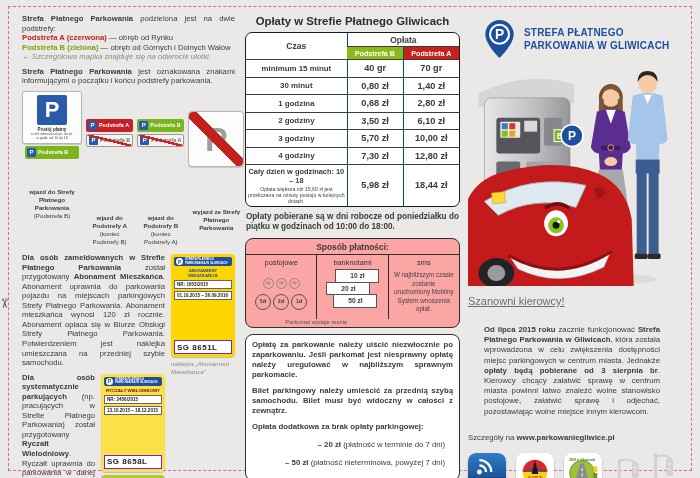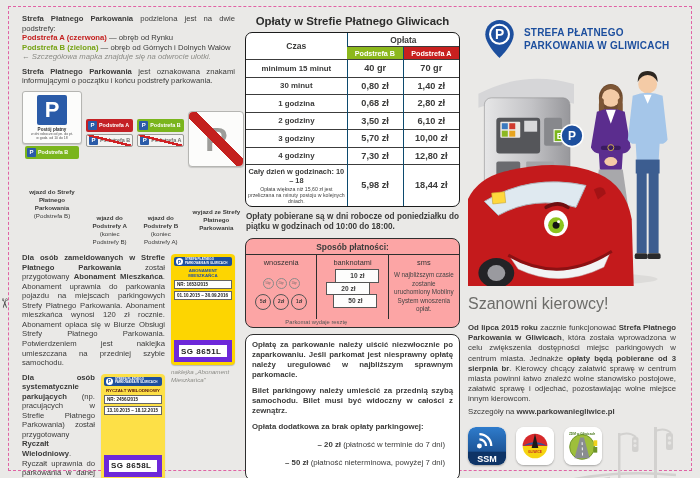--- a/index.html
+++ b/index.html
@@ -56,21 +56,21 @@
   .st-red{background:#fde047;}
   .st-green{background:#b3c934;}
   .st-head{background:#1d4f9e;border-radius:2px;color:#fff;display:flex;align-items:center;gap:2px;padding:1px 2px;}
   .st-head-t{font-size:3px;font-weight:bold;line-height:1.15;}
   .st-pc{width:7px;height:7px;border-radius:50%;background:#fff;color:#1d4f9e;font-size:5px;font-weight:bold;
          display:flex;align-items:center;justify-content:center;flex:none;}
   .st-title{font-size:4.4px;font-weight:bold;text-align:center;margin:2px 0;}
   .st-yellow .st-title{color:#23509e;} .st-red .st-title{color:#57130a;} .st-green .st-title{color:#33490b;}
   .st-box{background:#fff;border:0.5px solid #666;font-size:4.6px;font-weight:bold;color:#222;
           padding:1px 2px;margin-bottom:2px;}
-  .st-plate{background:#fff;border:5px solid #6d28d9;font-size:8px;font-weight:bold;color:#1c1c1c;
+  .st-plate{background:#fff;border:1px solid #6d28d9;font-size:8px;font-weight:bold;color:#1c1c1c;
             letter-spacing:.5px;padding:1.5px 2px;margin-top:40px;}
   .stcap{font-size:6.2px;color:#8b8b86;font-style:italic;line-height:1.25;margin-top:1px;}
 
   
   .fees-title{font-size:11.4px;font-weight:bold;text-align:center;color:#2d2d2c;margin:1px 0 5px;}
   .fees-wrap{border:1.6px solid #1c1c1c;border-radius:7px;background:#fff;overflow:hidden;}
   table.fees{width:100%;border-collapse:collapse;}
   .fees th,.fees td{border-left:1px solid #0c4a6e;border-top:1px solid #3c3c3c;text-align:center;padding:1.5px 2px;}
   .fees tr:first-child th{border-top:none;}
   .fees th:first-child,.fees td:first-child{border-left:none;}
@@ -110,22 +110,22 @@
   .rulesbox .dash b{font-weight:bold;}
 
   .contact{display:flex;gap:6px;margin-top:7px;align-items:flex-start;}
   .cicon{flex:none;width:22px;display:flex;justify-content:center;}
   .ctxt{font-size:7.2px;line-height:1.32;color:#4a4a48;}
 
   
   .brand{display:flex;align-items:center;gap:9px;padding:5px 0 3px 16px;}
   .brand-title{color:#1d4f9e;font-weight:bold;font-size:10px;line-height:1.3;letter-spacing:.2px;}
   .illus{width:206px;height:224px;margin:0 auto;}
-  .greeting{font-size:16px;color:#6c6c69;margin:5px 0 10px;}
-  .rpara{font-size:7.8px;line-height:1.31;text-align:justify;margin:0;}
+  .greeting{font-size:11px;color:#6c6c69;margin:5px 0 18px;text-decoration:underline;}
+  .rpara{font-size:7.8px;line-height:1.31;text-align:justify;margin:16px;}
   .details{font-size:7.8px;margin-top:2px;}
   .bottomrow{position:relative;height:66px;margin-top:7px;}
   .appicons{position:absolute;left:0;top:4px;display:flex;gap:10px;}
   .appicon{width:38px;height:38px;border-radius:8px;background:#fff;box-shadow:0 1px 2px rgba(0,0,0,.3);overflow:hidden;}
   .street{position:absolute;right:0;bottom:-2px;}
   a.link{color:#3b3b3a;text-decoration:none;font-weight:bold;}
   .clear{clear:both;}
 </style>
 </head>
 <body>
@@ -309,21 +309,21 @@
           </tr>
         </tbody>
       </table>
     </div>
     <p class="hoursnote">Opłaty pobierane są w dni robocze od poniedziałku do piątku w godzinach od 10:00 do 18:00.</p>
 
     <div class="paybox">
       <div class="pay-title">Sposób płatności:</div>
       <div class="pay-cols">
         <div class="pay-col">
-          <div class="pay-lbl">wnoszenia</div>
+          <div class="pay-lbl">postojowe</div>
           <div>
             <span class="coin-s">50gr</span><span class="coin-s">20gr</span><span class="coin-s">10gr</span>
           </div>
           <div>
             <span class="coin-b">5zł</span><span class="coin-b">2zł</span><span class="coin-b">1zł</span>
           </div>
         </div>
         <div class="pay-col">
           <div class="pay-lbl">banknotami</div>
           <div class="note-stack">

